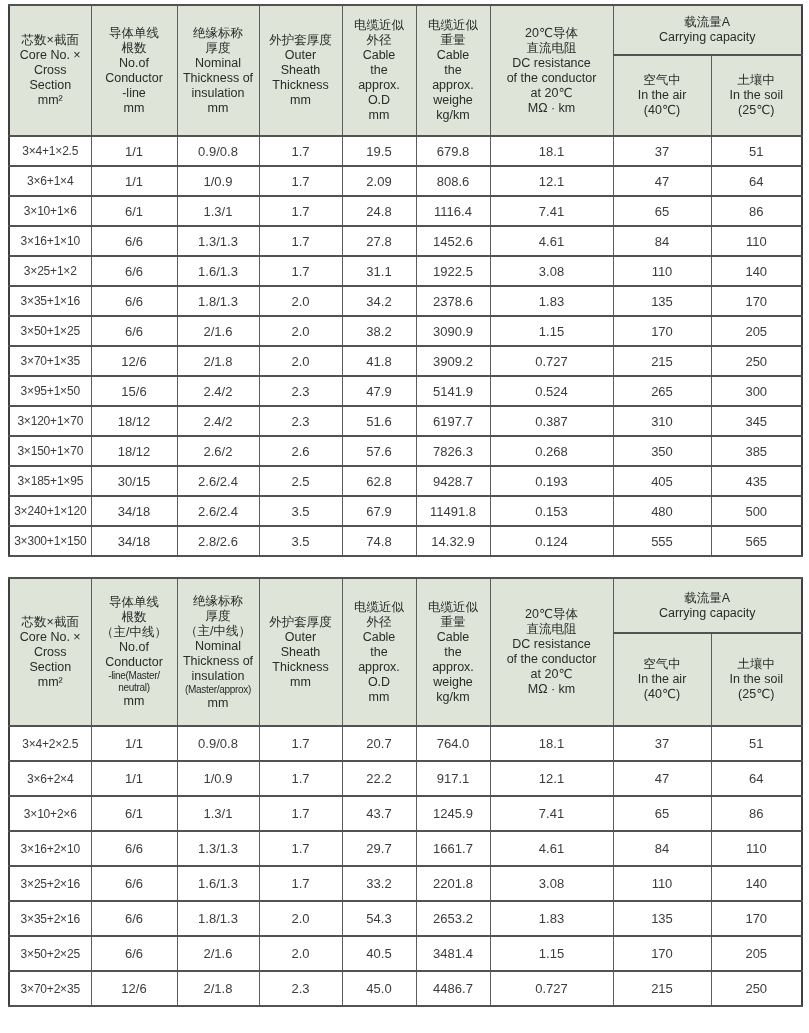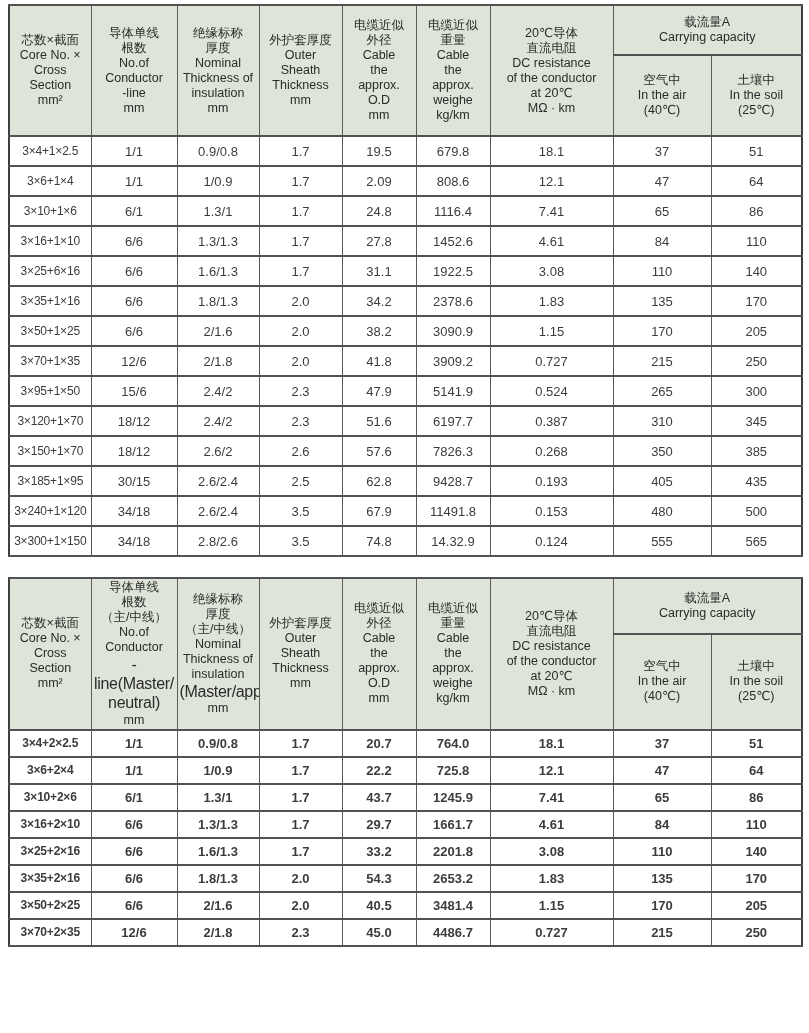--- a/index.html
+++ b/index.html
@@ -37,27 +37,27 @@
   table.spec td{
     font-size:13px;
     color:#3c3c3c;
     background:#ffffff;
   }
   table.spec td.c0{
     font-size:12px;
     letter-spacing:-0.2px;
   }
   .hl{display:block;white-space:pre-line;}
-  .xs{font-size:16px;letter-spacing:-0.3px;}
+  .xs{font-size:10px;letter-spacing:-0.3px;}
   #t1 thead tr.gr{height:50px;}
   #t1 thead tr.sr{height:81px;}
   #t1 tbody tr{height:30px;}
   #t2 thead tr.gr{height:55px;}
   #t2 thead tr.sr{height:93px;}
-  #t2 tbody tr{height:27px;font-weight:bold;}
+  #t2 tbody tr{height:35px;}
   .gap{height:20px;}
 </style>
 </head>
 <body>
 
 <div class="sheet">
 
   <table class="spec" id="t1">
     <colgroup>
       <col style="width:82px">
@@ -185,21 +185,21 @@
           <td>6/6</td>
           <td>1.3/1.3</td>
           <td>1.7</td>
           <td>27.8</td>
           <td>1452.6</td>
           <td>4.61</td>
           <td>84</td>
           <td>110</td>
         </tr>
         <tr>
-          <td class="c0">3×25+6×16</td>
+          <td class="c0">3×25+1×2</td>
           <td>6/6</td>
           <td>1.6/1.3</td>
           <td>1.7</td>
           <td>31.1</td>
           <td>1922.5</td>
           <td>3.08</td>
           <td>110</td>
           <td>140</td>
         </tr>
         <tr>
@@ -409,21 +409,21 @@
           <td>18.1</td>
           <td>37</td>
           <td>51</td>
         </tr>
         <tr>
           <td class="c0">3×6+2×4</td>
           <td>1/1</td>
           <td>1/0.9</td>
           <td>1.7</td>
           <td>22.2</td>
-          <td>725.8</td>
+          <td>917.1</td>
           <td>12.1</td>
           <td>47</td>
           <td>64</td>
         </tr>
         <tr>
           <td class="c0">3×10+2×6</td>
           <td>6/1</td>
           <td>1.3/1</td>
           <td>1.7</td>
           <td>43.7</td>

